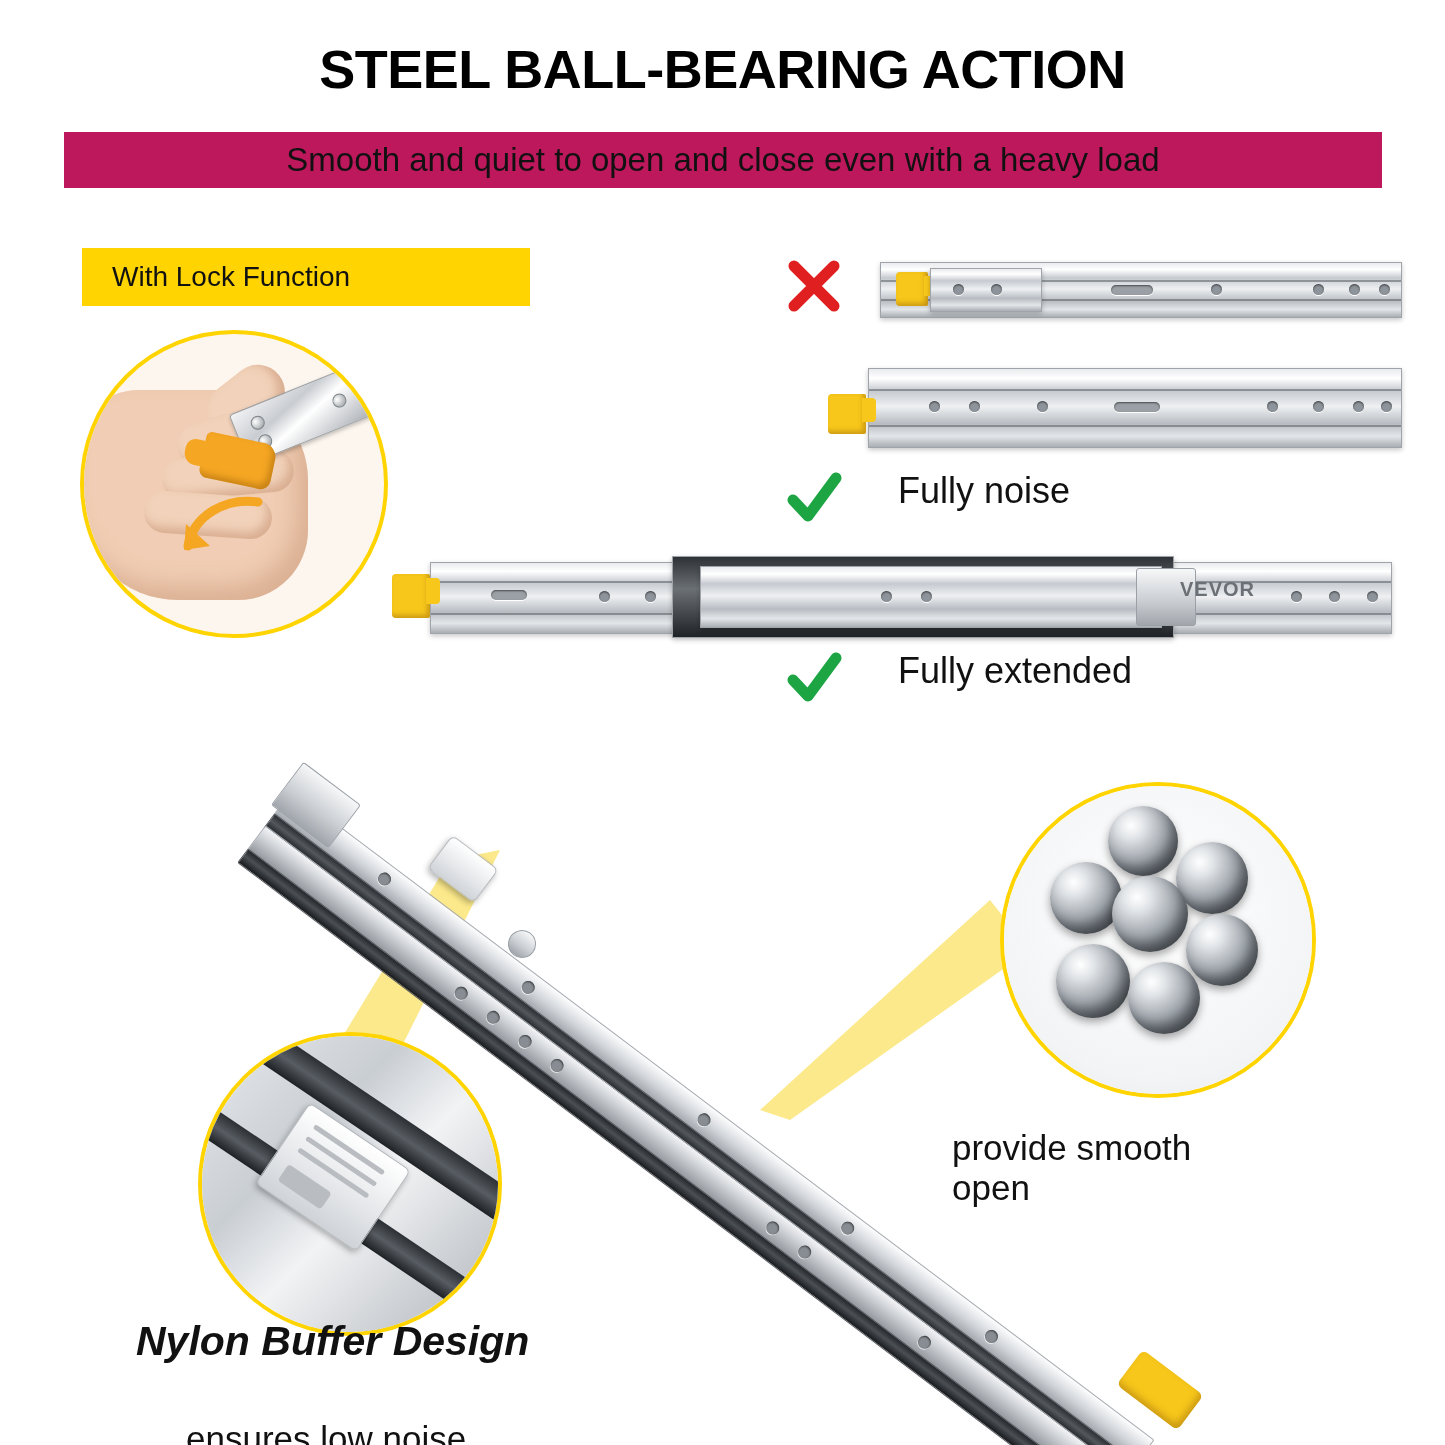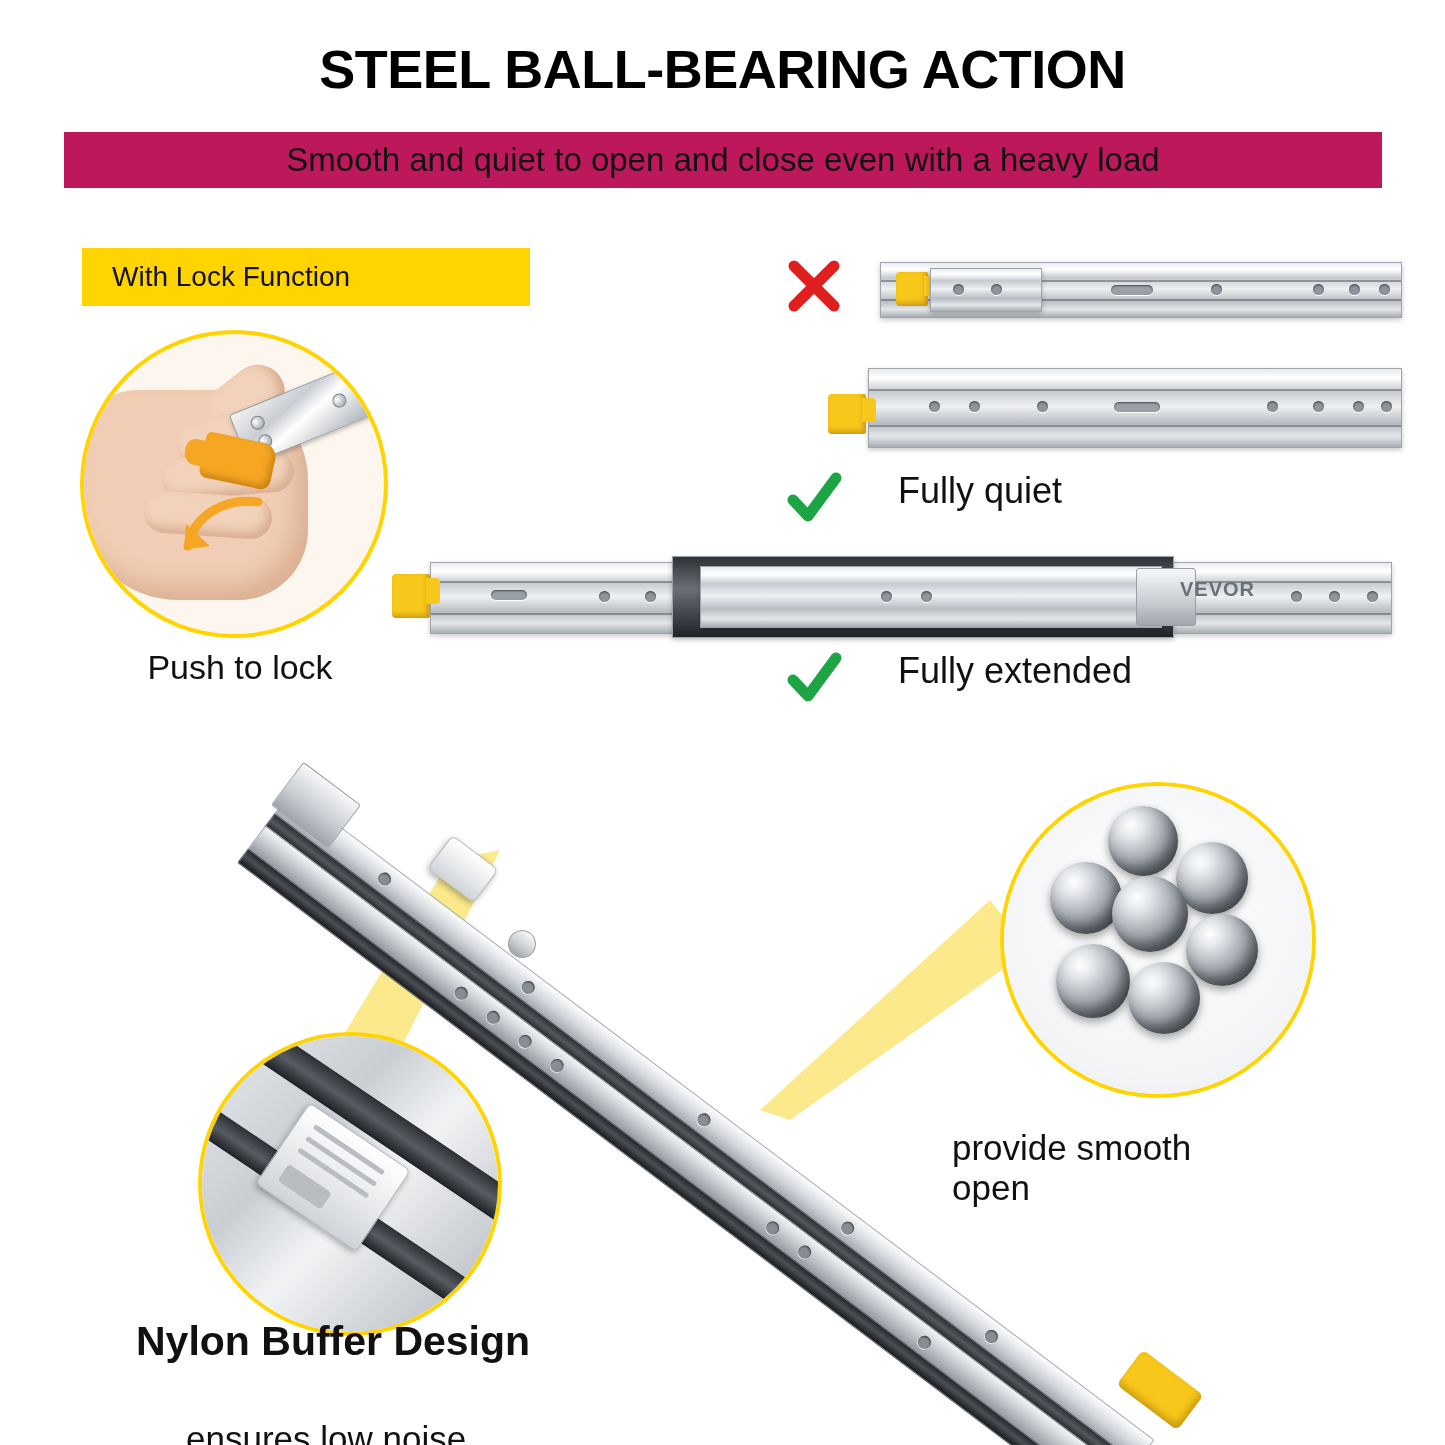--- a/index.html
+++ b/index.html
@@ -371,21 +371,20 @@
       <div class="screw s2"></div>
       <div class="screw s3"></div>
     </div>
     <div class="lock-tab"></div>
     <svg class="arrow-curve" viewBox="0 0 90 70">
       <path d="M8 62 C 14 30, 46 14, 78 18" stroke="#F5A623" stroke-width="9" fill="none" stroke-linecap="round"></path>
       <path d="M6 40 L 4 66 L 30 62 Z" fill="#F5A623"></path>
     </svg>
   </div>
 
-  <div class="caption-push">Push to lock</div>
 
   <svg class="mark-x" style="left:786px; top:258px;" viewBox="0 0 56 56">
     <path d="M8 8 L48 48 M48 8 L8 48" stroke="#E02020" stroke-width="11" stroke-linecap="round"></path>
   </svg>
 
   <div class="rail" style="left:880px; top:262px; width:520px; height:54px;">
     <div class="darkline" style="top:17px;"></div>
     <div class="darkline" style="top:36px;"></div>
     <div class="slot" style="left:230px; top:22px; width:42px;"></div>
     <div class="hole" style="left:330px; top:21px;"></div>
@@ -411,21 +410,21 @@
     <div class="hole" style="left:398px; top:32px;"></div>
     <div class="hole" style="left:444px; top:32px;"></div>
     <div class="hole" style="left:484px; top:32px;"></div>
     <div class="hole" style="left:512px; top:32px;"></div>
   </div>
   <div class="tab-yellow" style="left:828px; top:394px; width:38px; height:40px;"></div>
 
   <svg class="mark-check" style="left:786px; top:470px;" viewBox="0 0 56 56">
     <path d="M7 30 L22 46 L50 8" stroke="#1DA544" stroke-width="11" fill="none" stroke-linecap="round" stroke-linejoin="round"></path>
   </svg>
-  <div class="rail-label" style="left:898px; top:470px;">Fully quiet</div>
+  <div class="rail-label" style="left:898px; top:470px;">Fully noise</div>
 
   <div class="rail" style="left:430px; top:562px; width:960px; height:70px;">
     <div class="darkline" style="top:18px;"></div>
     <div class="darkline" style="top:50px;"></div>
     <div class="slot" style="left:60px; top:27px; width:36px;"></div>
     <div class="hole" style="left:168px; top:28px;"></div>
     <div class="hole" style="left:214px; top:28px;"></div>
     <div class="hole" style="left:262px; top:28px;"></div>
     <div class="hole" style="left:452px; top:28px;"></div>
     <div class="hole" style="left:860px; top:28px;"></div>
@@ -499,16 +498,16 @@
     <div class="buffer-strip" style="left:-40px; top:64px; width:420px; height:34px; transform:rotate(34deg);"></div>
     <div class="buffer-strip" style="left:-60px; top:168px; width:420px; height:30px; transform:rotate(34deg);"></div>
     <div class="nylon-clip" style="left:70px; top:92px; width:120px; height:96px; transform:rotate(34deg);">
       <div class="nylon-line" style="left:16px; top:14px; width:84px;"></div>
       <div class="nylon-line" style="left:16px; top:28px; width:84px;"></div>
       <div class="nylon-line" style="left:16px; top:42px; width:84px;"></div>
       <div class="nylon-line" style="left:16px; top:62px; width:52px; height:20px; border-radius:4px;"></div>
     </div>
   </div>
 
-  <div class="callout-title" style="left:136px; top:1318px; font-size:41px;">Nylon Buffer Design</div>
+  <div class="callout-title" style="left:136px; top:1318px; font-size:41px;font-style:italic;">Nylon Buffer Design</div>
   <div class="callout-sub" style="left:186px; top:1372px;margin-top:47px;">ensures low noise</div>
 
 </div>
 
 </body></html>

